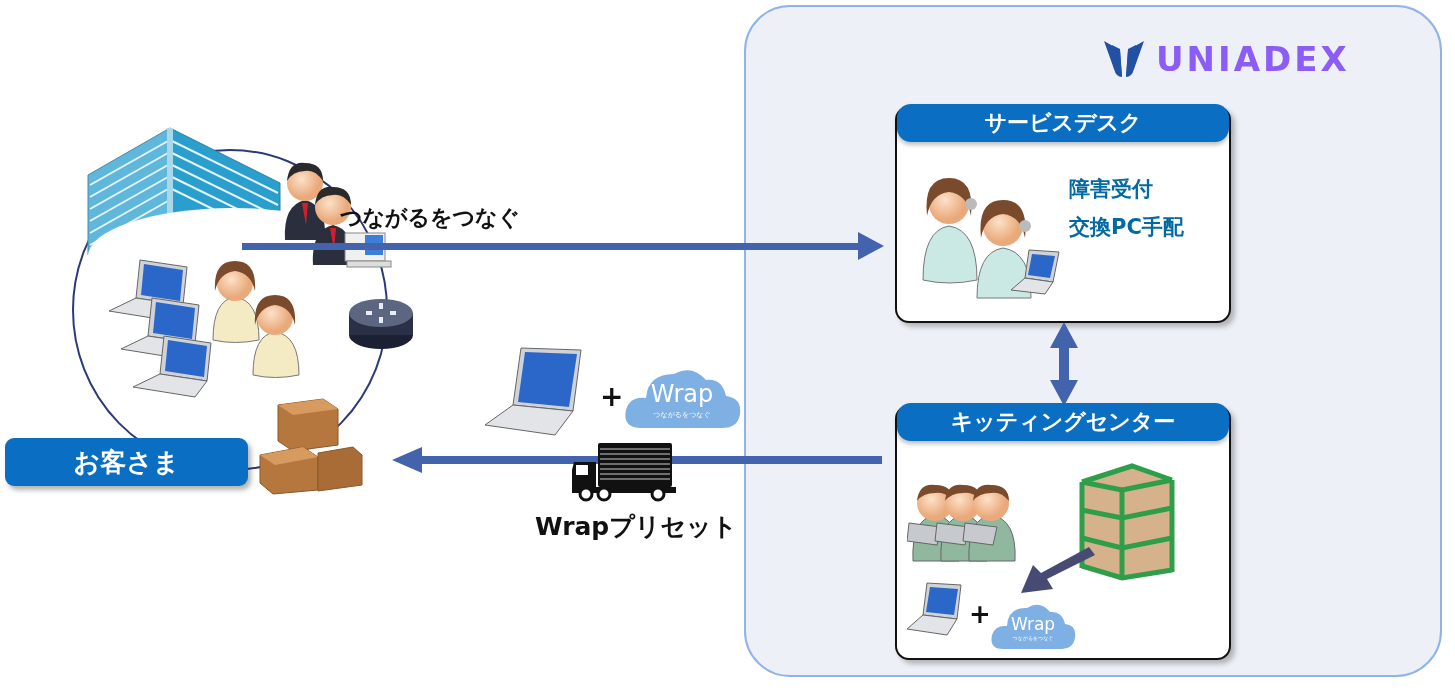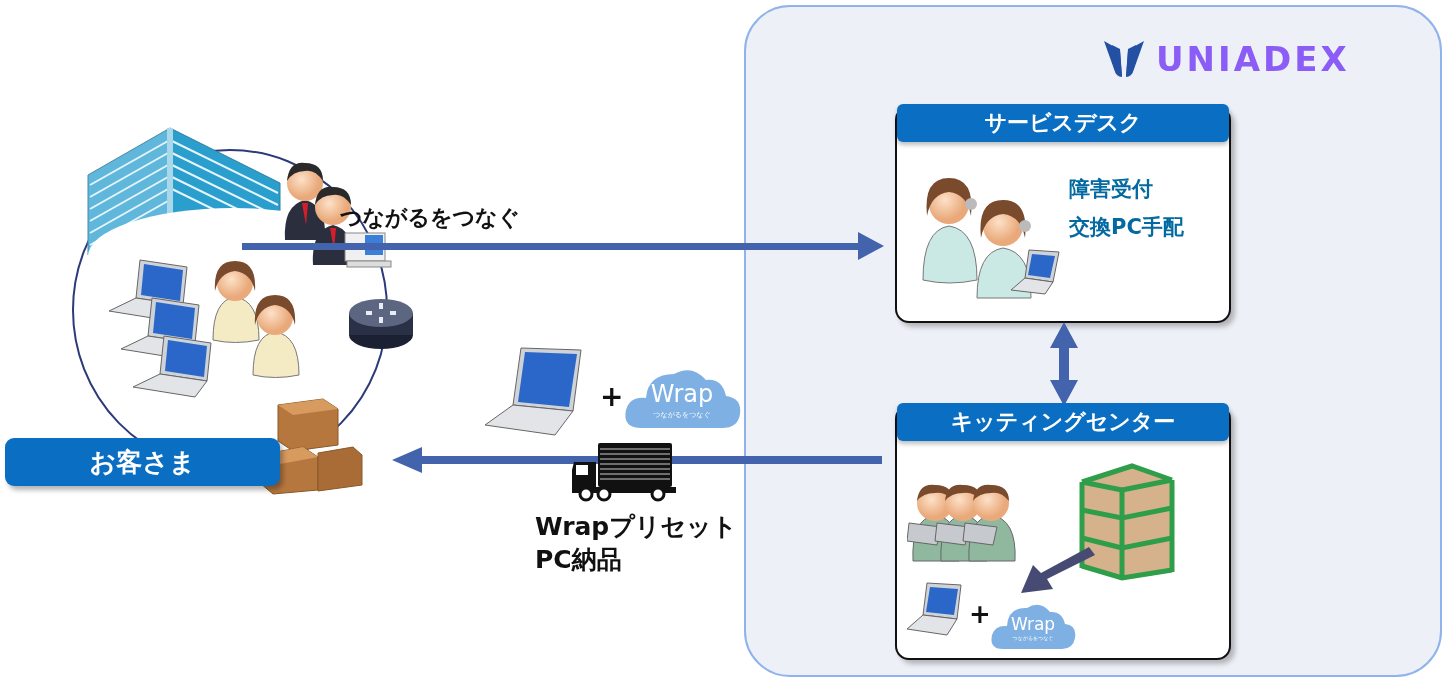--- a/index.html
+++ b/index.html
@@ -6,24 +6,24 @@
   body { width:1455px; height:690px; position:relative; overflow:hidden;
          font-family:"DejaVu Sans", "Liberation Sans", sans-serif; }
   .abs { position:absolute; }
   .panel { left:744px; top:5px; width:698px; height:672px; background:#edf0f6;
            border:2px solid #8fb3ea; border-radius:46px; box-sizing:border-box; }
   .logo { left:1102px; top:38px; width:300px; height:42px; display:flex; align-items:center; }
   .logo-text { font-family:"DejaVu Sans", sans-serif; font-weight:bold; font-size:34px; letter-spacing:3px; color:#8b5cf6; margin-left:10px; }
   .box { background:#fff; border:2px solid #111; border-radius:14px; box-sizing:border-box;
          box-shadow:4px 4px 5px rgba(0,0,0,0.25); }
   .box-head { position:absolute; left:0; top:-4px; height:38px; background:#0a6fc2; color:#fff;
-              border-radius:6px; font-weight:bold; font-size:22px; display:flex; align-items:center; justify-content:center;
+              border-radius:14px; font-weight:bold; font-size:22px; display:flex; align-items:center; justify-content:center;
               box-shadow:0 3px 4px rgba(0,0,0,0.25); }
   .label-bold { font-weight:bold; color:#111; }
-  .cust { left:5px; top:438px; width:275px; height:48px; background:#0a6fc2; color:#fff; border-radius:9px;
+  .cust { left:5px; top:438px; width:243px; height:48px; background:#0a6fc2; color:#fff; border-radius:9px;
           font-weight:bold; font-size:26px; display:flex; align-items:center; justify-content:center;
           box-shadow:3px 4px 5px rgba(0,0,0,0.3); }
   .arrow-line { background:#4463ad; }
   .task { font-weight:bold; font-size:21px; color:#0369a1; line-height:38px; }
 </style>
 </head>
 <body>
 
 <div class="abs panel"></div>
 
@@ -160,21 +160,20 @@
   </g>
   <path d="M4 22 L26 22 L26 50 L2 50 L2 30 Z" fill="#111"></path>
   <rect x="6" y="25" width="12" height="10" fill="#fff"></rect>
   <rect x="2" y="47" width="104" height="6" fill="#111"></rect>
   <circle cx="16" cy="54" r="6" fill="#fff" stroke="#111" stroke-width="3"></circle>
   <circle cx="34" cy="54" r="6" fill="#fff" stroke="#111" stroke-width="3"></circle>
   <circle cx="88" cy="54" r="6" fill="#fff" stroke="#111" stroke-width="3"></circle>
 </svg>
 <div class="abs label-bold" style="left:535px;top:510px;font-size:25px;line-height:33px;">
   <div>Wrapプリセット</div>
-  <div>PC納品</div>
 </div>
 
 <div class="abs box" style="left:895px;top:106px;width:336px;height:217px;">
   <div class="box-head" style="width:332px;">サービスデスク</div>
   <svg class="abs" style="left:22px;top:52px" width="145" height="140">
     <path d="M4 120 Q4 70 30 66 Q58 70 58 120 Q30 126 4 120Z" fill="#cbe9e4" stroke="#777"></path>
     <circle cx="30" cy="44" r="20" fill="url(#skin)"></circle>
     <path d="M8 56 Q4 18 30 18 Q56 18 52 56 Q48 34 30 32 Q12 34 8 56Z" fill="#7a4a2c"></path>
     <circle cx="52" cy="44" r="6" fill="#bbb"></circle>
     <path d="M58 138 Q58 92 84 88 Q112 92 112 138Z" fill="#cbe9e4" stroke="#777"></path>

